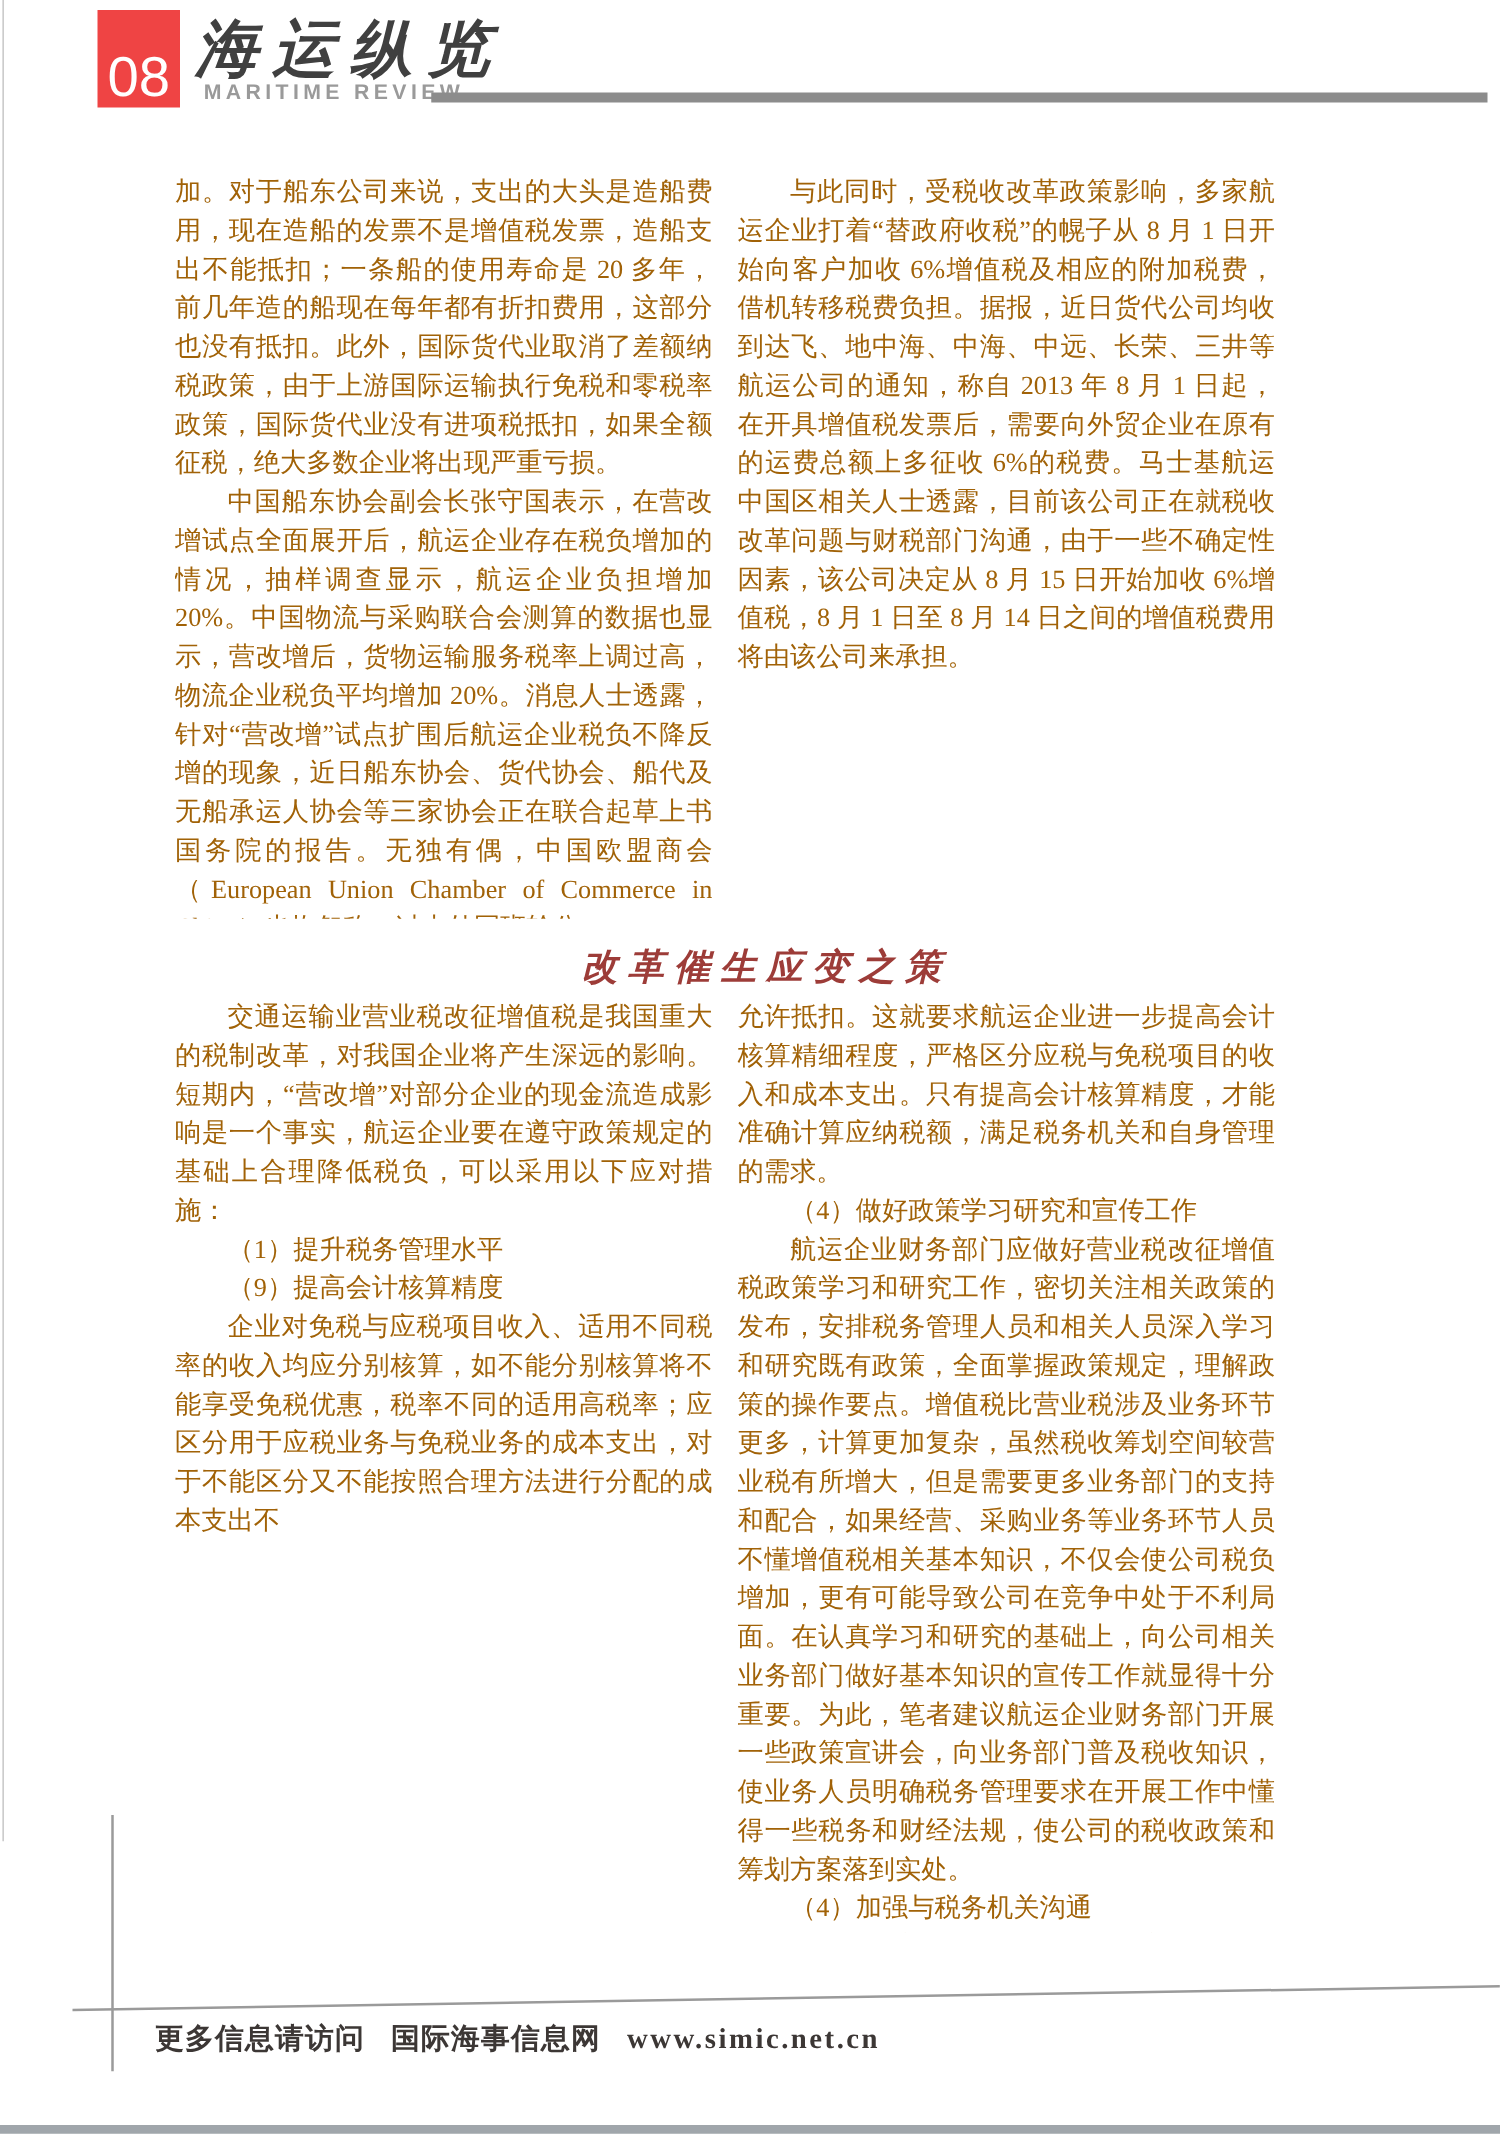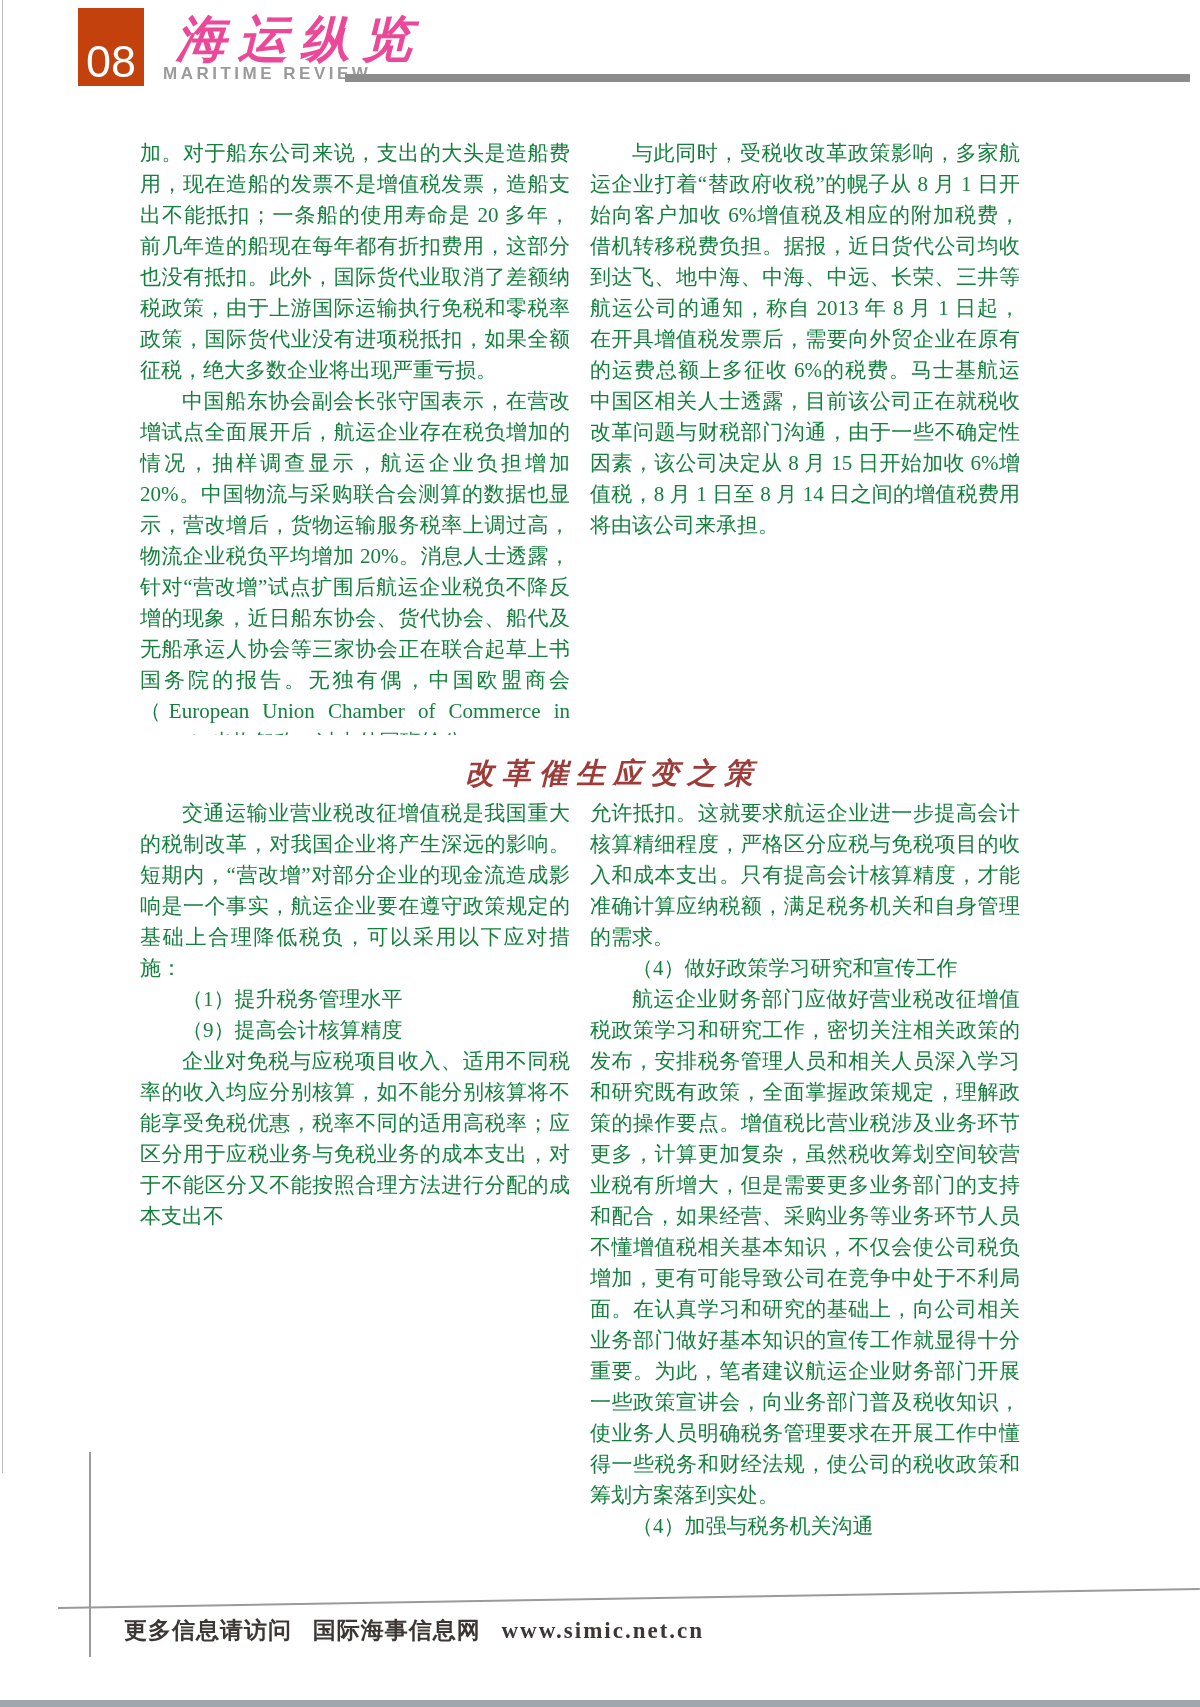--- a/index.html
+++ b/index.html
@@ -3,45 +3,45 @@
 <meta charset="utf-8">
 <style>
   html,body { margin:0; padding:0; }
   body {
     width:1200px; height:1707px; position:relative; background:#ffffff;
     font-family:"Liberation Serif","DejaVu Serif",serif; overflow:hidden;
   }
   
   .pagenum-box {
     position:absolute; left:78px; top:8px; width:66px; height:78px;
-    background:#c2410c; color:#ffffff; box-sizing:border-box;
+    background:#ef4444; color:#ffffff; box-sizing:border-box;
     font-family:"Liberation Sans",sans-serif; font-size:45px; font-weight:normal;
     display:flex; align-items:flex-end; justify-content:center; padding-bottom:2px;
     line-height:1;
   }
   .logo-cn {
-    position:absolute; left:176px; top:6px; color:#ec4899;
+    position:absolute; left:156px; top:6px; color:#404040;
     font-size:50px; font-weight:bold; font-style:italic; letter-spacing:12px;
     font-family:"DejaVu Serif","Liberation Serif",serif; white-space:nowrap;
   }
   .logo-en {
     position:absolute; left:163px; top:64px; color:#9a9a9a;
     font-family:"Liberation Sans","DejaVu Sans",sans-serif; font-weight:bold;
     font-size:17px; letter-spacing:3.5px; white-space:nowrap;
   }
   .header-bar { position:absolute; left:345px; top:74px; width:845px; height:8px; background:#8c8c8c; }
   
   .left-rule   { position:absolute; left:2px;  top:0;      width:1px;   height:1473px; background:#bcbcbc; }
   .footer-rule-h { position:absolute; left:58px; top:1607px; width:1142px; height:2px; background:#9a9a9a;
                    transform:rotate(-0.95deg); transform-origin:left center; }
   .footer-rule-v { position:absolute; left:89px; top:1452px; width:2px; height:205px; background:#9a9a9a; }
   .bottom-bar  { position:absolute; left:0; top:1700px; width:1200px; height:7px; background:#a0a6ab; }
   
   .col {
-    position:absolute; width:430px; text-align:justify; color:#15803d;
+    position:absolute; width:430px; text-align:justify; color:#a16207;
     overflow:hidden;
   }
   .para { margin:0; font-size:21px; line-height:31px; }
   .para.indent { text-indent:2em; }
   #s1-left  { left:140px; top:138px; height:597px; }
   #s1-right { left:590px; top:138px; height:597px; }
   #s2-left  { left:140px; top:798px; height:748px; }
   #s2-right { left:590px; top:798px; height:748px; }
   .section-heading {
     position:absolute; left:140px; top:754px; width:880px; text-align:center;

